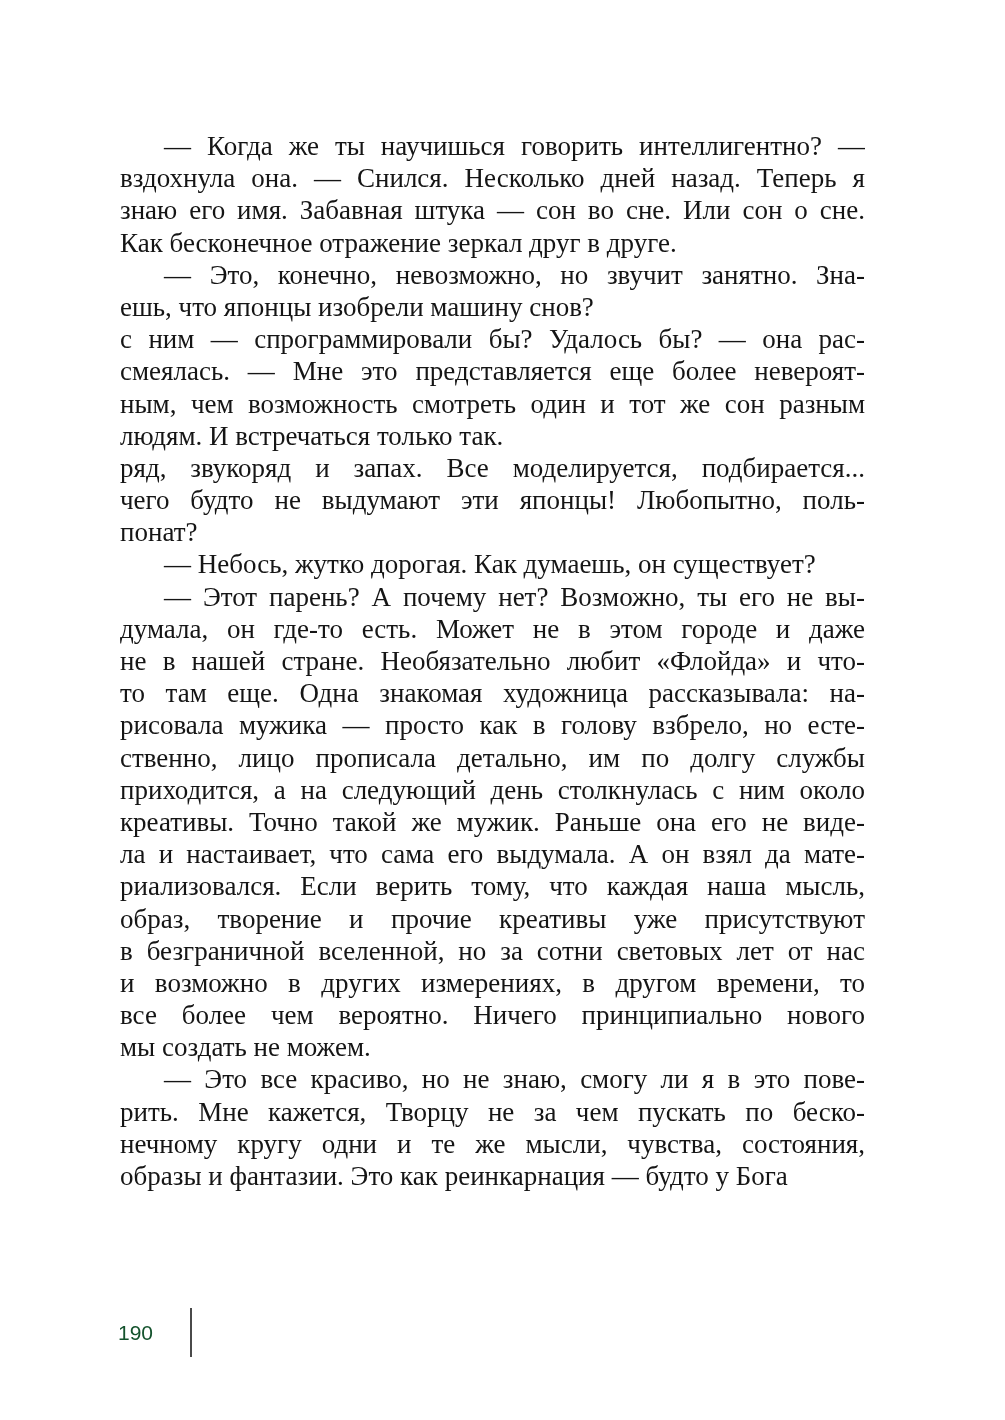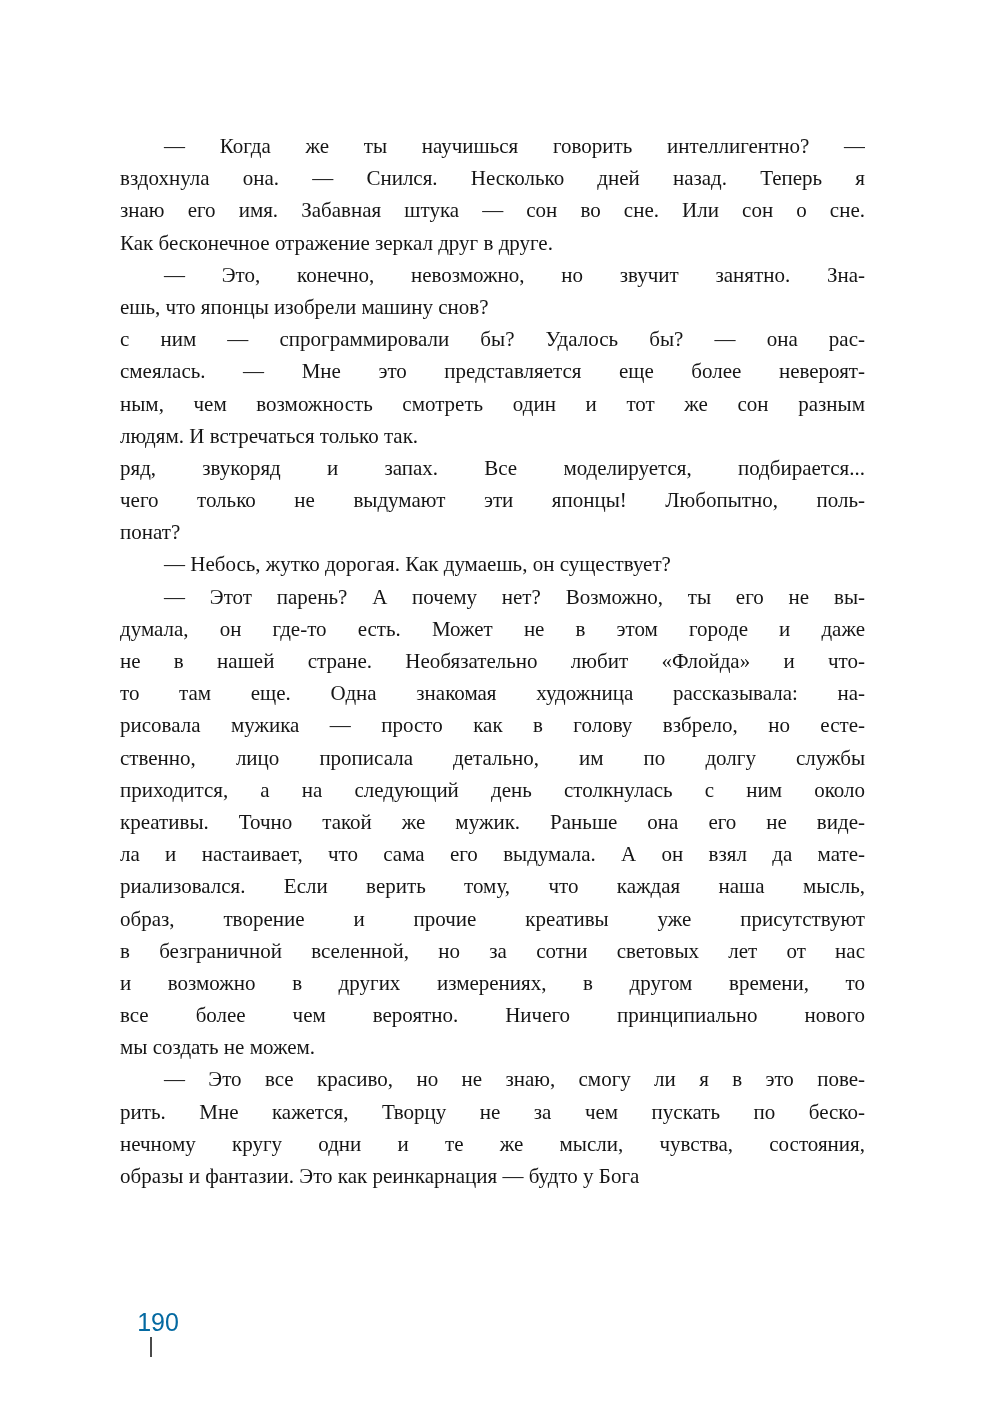--- a/index.html
+++ b/index.html
@@ -14,21 +14,21 @@
     background: #ffffff;
     overflow: hidden;
     font-family: "Liberation Serif", serif;
     color: #151515;
   }
   .text-block {
     position: absolute;
     left: 120px;
     top: 130px;
     width: 745px;
-    font-size: 21px;
+    font-size: 27px;
     line-height: 32.2px;
   }
   .line {
     height: 32.2px;
     overflow: hidden;
     text-align: justify;
     text-align-last: justify;
   }
   .line.last {
     text-align-last: left;
@@ -37,23 +37,22 @@
     text-indent: 44px;
   }
   .footer {
     position: absolute;
     left: 118px;
     top: 1308px;
     height: 49px;
     display: flex;
     align-items: center;
     font-family: "Liberation Sans", sans-serif;
-    font-size: 25px;
-    color: #0369a1;
-    flex-direction: column;
+    font-size: 21px;
+    color: #14532d;
   }
   .page-num {
     min-width: 40px;
   }
   .footer-divider {
     width: 2px;
     height: 49px;
     background: #4a4a4a;
     margin-left: 32px;
     margin-right: 46px;
@@ -68,21 +67,21 @@
       <div class="line">вздохнула она. — Снился. Несколько дней назад. Теперь я</div>
       <div class="line">знаю его имя. Забавная штука — сон во сне. Или сон о сне.</div>
       <div class="line last">Как бесконечное отражение зеркал друг в друге.</div>
       <div class="line first">— Это, конечно, невозможно, но звучит занятно. Зна-</div>
       <div class="line last">ешь, что японцы изобрели машину снов?</div>
       <div class="line">с ним — спрограммировали бы? Удалось бы? — она рас-</div>
       <div class="line">смеялась. — Мне это представляется еще более невероят-</div>
       <div class="line">ным, чем возможность смотреть один и тот же сон разным</div>
       <div class="line last">людям. И встречаться только так.</div>
       <div class="line">ряд, звукоряд и запах. Все моделируется, подбирается...</div>
-      <div class="line">чего только не выдумают эти японцы! Любопытно, поль-</div>
+      <div class="line">чего будто не выдумают эти японцы! Любопытно, поль-</div>
       <div class="line last">понат?</div>
       <div class="line first last">— Небось, жутко дорогая. Как думаешь, он существует?</div>
       <div class="line first">— Этот парень? А почему нет? Возможно, ты его не вы-</div>
       <div class="line">думала, он где-то есть. Может не в этом городе и даже</div>
       <div class="line">не в нашей стране. Необязательно любит «Флойда» и что-</div>
       <div class="line">то там еще. Одна знакомая художница рассказывала: на-</div>
       <div class="line">рисовала мужика — просто как в голову взбрело, но есте-</div>
       <div class="line">ственно, лицо прописала детально, им по долгу службы</div>
       <div class="line">приходится, а на следующий день столкнулась с ним около</div>
       <div class="line">креативы. Точно такой же мужик. Раньше она его не виде-</div>

